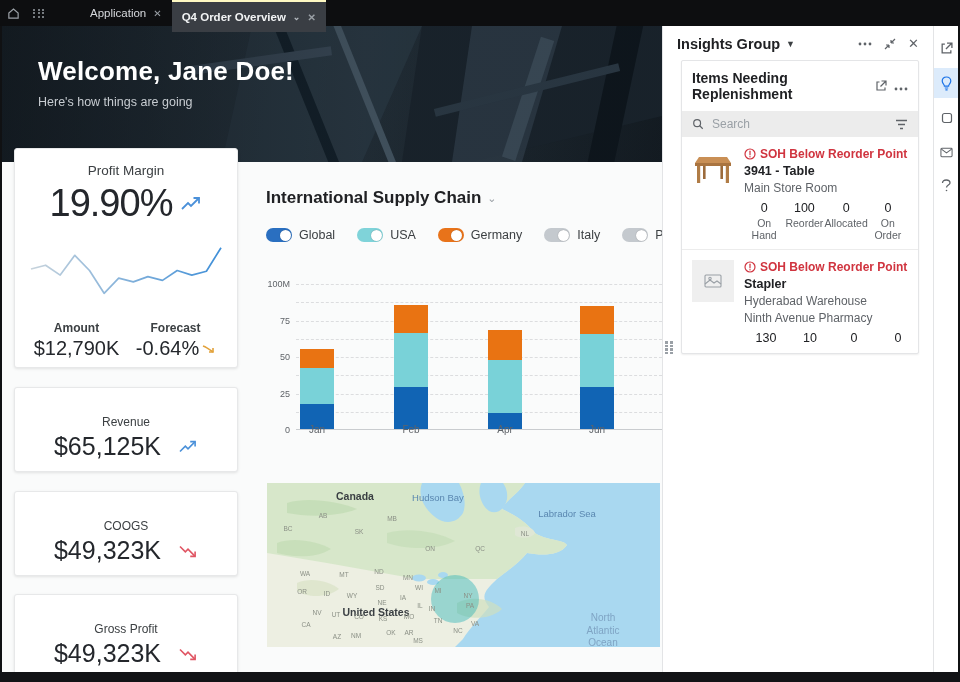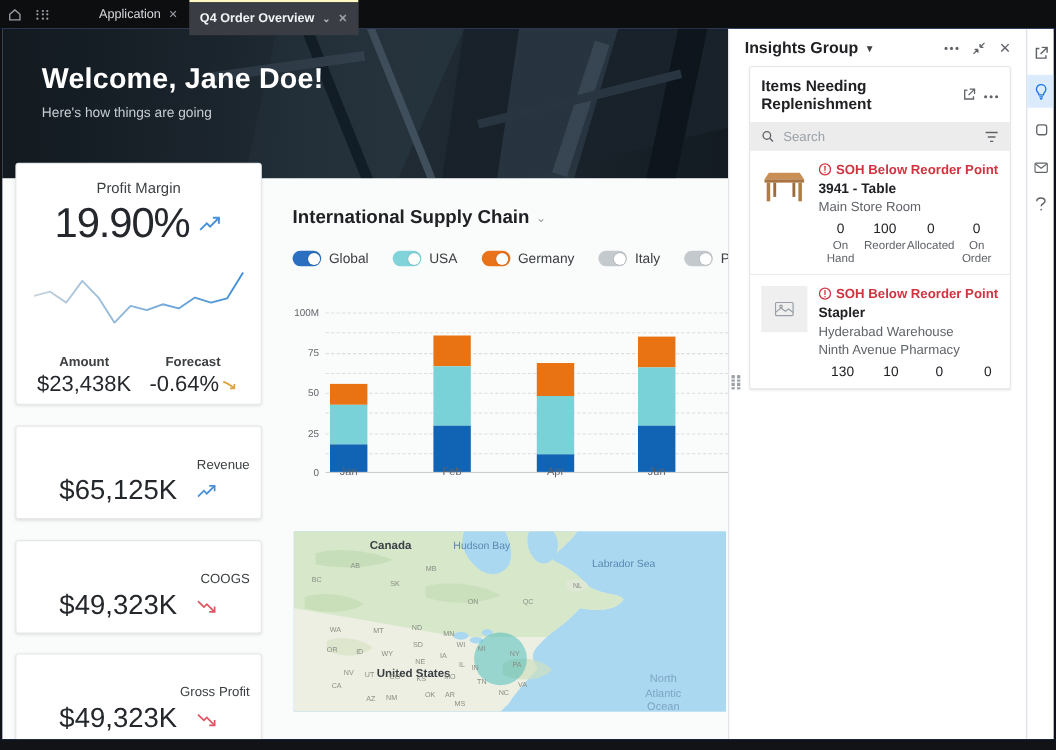--- a/index.html
+++ b/index.html
@@ -39,21 +39,21 @@
   .left-col { position:absolute; left:12px; top:122px; width:224px; z-index:5; }
   .card { background:#fff; border:1px solid #e7e8e9; border-radius:3px; box-shadow:0 1px 3px rgba(0,0,0,.10); }
   .pm-card { height:220px; padding:14px 12px 10px; margin-bottom:19px; text-align:center; }
   .pm-title { font-size:13.5px; color:#3c4043; }
   .pm-value-row { display:flex; align-items:center; justify-content:center; gap:8px; margin-top:4px; }
   .pm-value { font-size:38px; color:#24272c; letter-spacing:-1px; }
   .pm-foot { display:flex; margin-top:6px; }
   .pm-foot > div { flex:1; }
   .pm-foot .lbl { font-size:12px; font-weight:bold; color:#3c4043; }
   .pm-foot .val { font-size:20px; color:#24272c; margin-top:2px; display:flex; align-items:center; justify-content:center; gap:3px; }
-  .kpi-card { padding:27px 10px 10px; text-align:right; }
+  .kpi-card { padding:27px 10px 10px; text-align:center; }
   .kpi-card .t { font-size:12px; color:#3c4043; }
   .kpi-card .v { font-size:25px; color:#24272c; margin-top:3px; display:flex; align-items:center; justify-content:center; gap:17px; }
   .mb19 { margin-bottom:19px; } .mb18 { margin-bottom:18px; }
 
   
   .sc-title { position:absolute; left:264px; top:162px; font-size:17px; font-weight:bold; color:#202124;
               display:flex; align-items:center; gap:6px; }
   .sc-title .chev { color:#9aa0a6; font-size:11px; font-weight:normal; }
   .toggles { position:absolute; left:264px; top:202px; display:flex; gap:22px; align-items:center; }
   .tgl { display:flex; align-items:center; gap:7px; font-size:12.5px; color:#3c4043; cursor:pointer; }
@@ -190,21 +190,21 @@
             <stop offset="0" stop-color="#c7d3dc"></stop>
                 <stop offset="1" stop-color="#3f8fd8"></stop>
           </linearGradient>
             </defs>
           <polyline points="2.0,44.0 16.6,40.2 31.2,50.1 45.8,30.3 60.5,45.5 75.1,68.3 89.7,53.1 104.3,56.9 118.9,51.6 133.5,55.4 148.2,45.5 162.8,50.1 177.4,46.3 192.0,22.7" fill="none" stroke="url(#spg)" stroke-width="1.7" stroke-linejoin="round"></polyline>
         </svg>
         <div class="pm-foot">
           <div>
             <div class="lbl">Amount</div>
             <div class="val">
-                <span>$23,438K</span>
+                <span>$12,790K</span>
               </div>
           </div>
           <div>
             <div class="lbl">Forecast</div>
             <div class="val">
                 <span>-0.64%</span>
               <svg width="13" height="11" viewBox="0 0 13 11" fill="none" stroke="#e2a23b" stroke-width="1.6">
                   <path d="M1 3 C4 4 7 6 11 9"></path>
                   <path d="M11 5 V9 H7"></path>
                 </svg>

